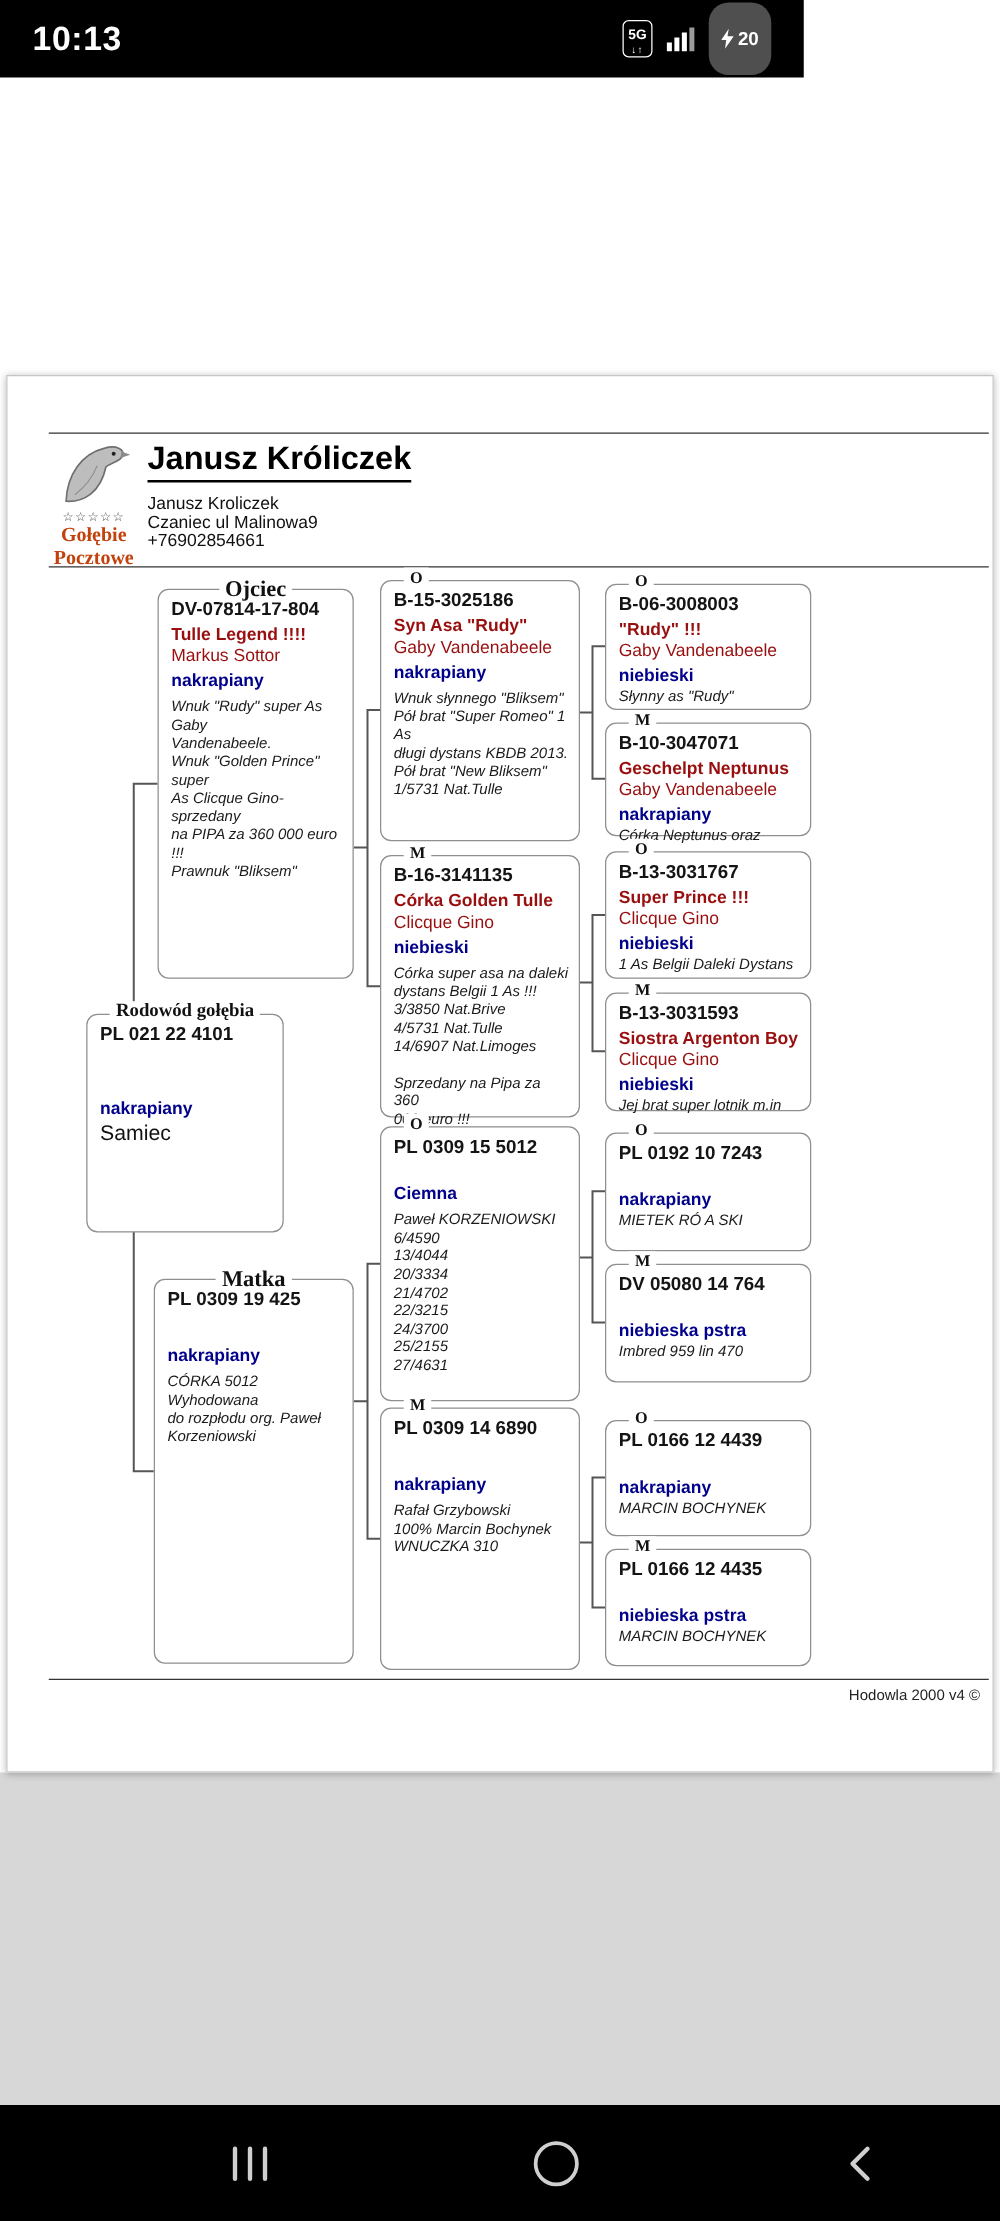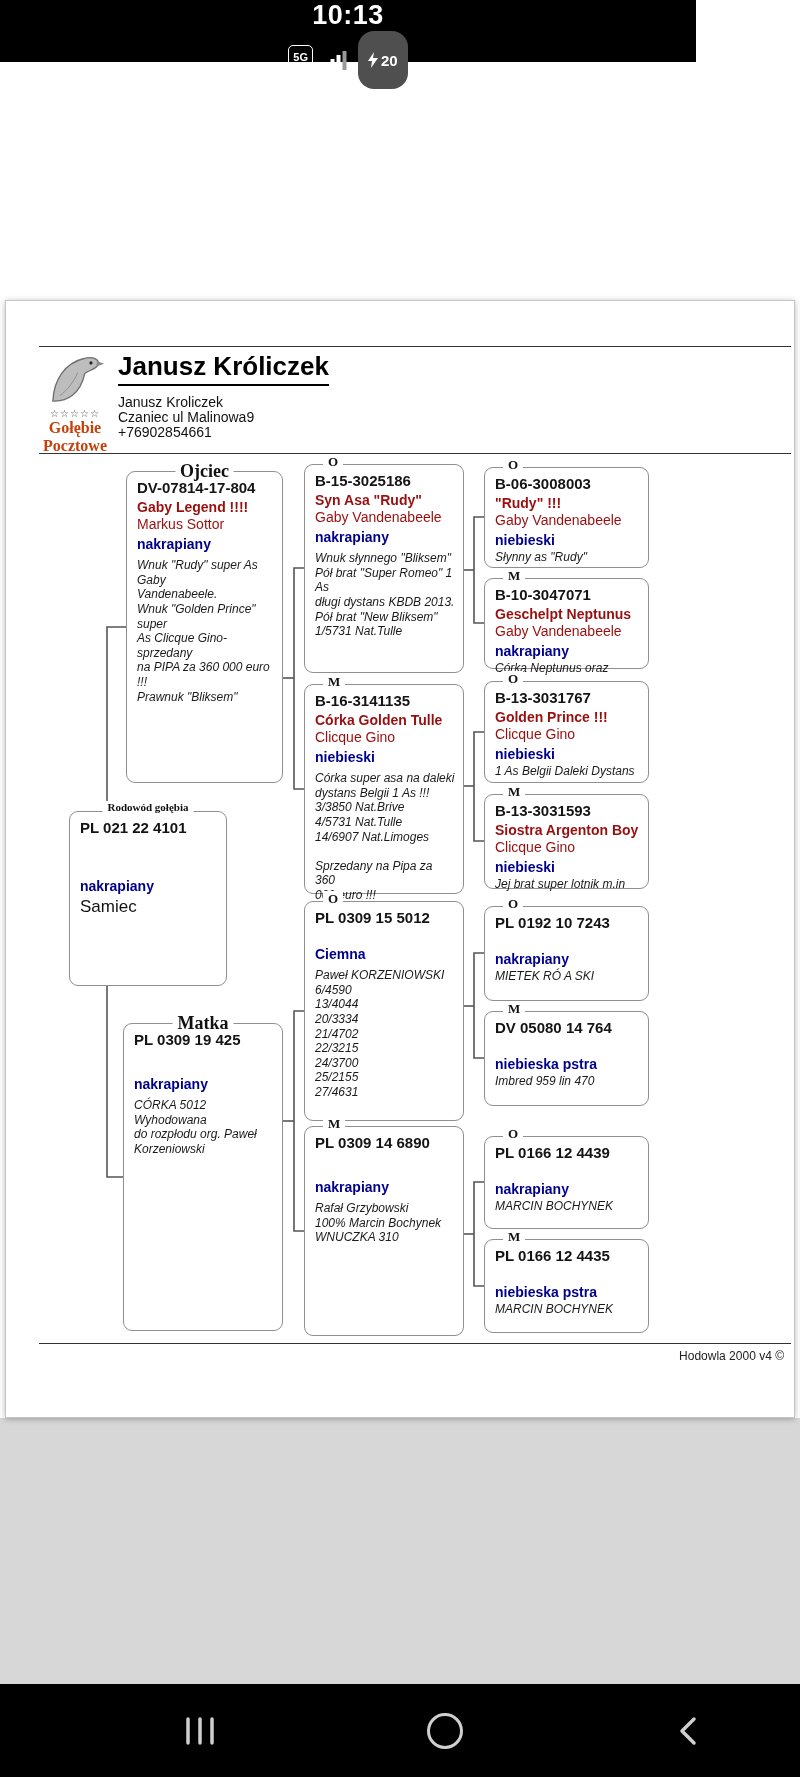--- a/index.html
+++ b/index.html
@@ -1,23 +1,23 @@
 <!DOCTYPE html>
 <html><head>
 <meta charset="utf-8">
 <style>
   html,body{margin:0;padding:0;}
   body{background:#222;}
   .screen{position:relative;width:800px;height:1777px;background:#ffffff;overflow:hidden;
           font-family:"Liberation Sans",sans-serif;}
 
   
-  .status-bar{position:absolute;left:0;top:0;width:696px;height:62px;background:#000;
+  .status-bar{position:absolute;left:0;top:0;width:643px;height:62px;background:#000;
               display:flex;align-items:center;justify-content:space-between;box-sizing:border-box;
-              padding:0 26px;flex-direction:column;}
+              padding:0 26px;}
   .status-time{color:#fff;font-size:27px;font-weight:600;letter-spacing:0.5px;}
   .status-icons{display:flex;align-items:center;gap:10px;}
   .fiveg{border:1.5px solid #fff;border-radius:5px;color:#fff;text-align:center;
          padding:2px 4px 1px 4px;line-height:1;}
   .fiveg .g{font-size:11px;font-weight:700;}
   .fiveg .arrows{font-size:8px;letter-spacing:1px;display:block;margin-top:1px;}
   .battery{background:#4f4f4f;border-radius:16px;height:30px;display:flex;align-items:center;
            gap:3px;padding:14px 10px;}
   .battery span{color:#fff;font-size:15px;font-weight:700;}
 
@@ -36,21 +36,21 @@
              display:inline-block;padding-bottom:2px;}
   .owner-line{font-size:14px;color:#111;line-height:15px;}
   .owner-line.first{margin-top:9px;}
 
   
   .pbox{position:absolute;background:#fff;border:1.6px solid #8f8f8f;border-radius:9px;
         padding:7px 8px 4px 10px;box-sizing:border-box;}
   .pbox-label{position:absolute;top:-11px;background:#fff;padding:0 5px;white-space:nowrap;
               font-family:"Liberation Serif",serif;font-weight:700;color:#111;text-align:center;}
   .label-center{left:50%;transform:translateX(-50%);font-size:18px;}
-  .label-md{left:50%;transform:translateX(-50%);font-size:11px;}
+  .label-md{left:50%;transform:translateX(-50%);font-size:15px;}
   .label-left{left:18px;font-size:13px;}
   .ring{font-weight:700;font-size:15px;color:#141414;}
   .rname{font-weight:700;font-size:14px;color:#990f0f;margin-top:3px;}
   .rname2{font-size:14px;color:#990f0f;margin-top:1px;}
   .cword{font-weight:700;font-size:14px;color:#00008b;margin-top:4px;}
   .extra{font-size:17px;color:#111;margin-top:3px;}
   .desc{font-style:italic;font-size:12px;line-height:1.22;color:#1a1a1a;margin-top:6px;white-space:pre-line;}
   .mt20{margin-top:20px;}
   .mt28{margin-top:28px;}
   .mt40{margin-top:42px;}
@@ -145,21 +145,21 @@
     <div class="pbox" style="left:63px;top:510px;width:158px;height:175px;">
       <span class="pbox-label label-md">Rodowód gołębia</span>
       <div class="ring">PL 021 22 4101</div>
       <div class="cword mt40">nakrapiany</div>
       <div class="extra">Samiec</div>
     </div>
 
     <div class="pbox" style="left:120px;top:170px;width:157px;height:312px;">
       <span class="pbox-label label-center">Ojciec</span>
       <div class="ring">DV-07814-17-804</div>
-      <div class="rname">Gaby Legend !!!!</div>
+      <div class="rname">Tulle Legend !!!!</div>
       <div class="rname2">Markus Sottor</div>
       <div class="cword">nakrapiany</div>
       <div class="desc">Wnuk "Rudy" super  As Gaby
 Vandenabeele.
 Wnuk "Golden Prince" super
 As Clicque Gino-sprzedany
 na PIPA za 360 000 euro !!!
 Prawnuk "Bliksem"</div>
     </div>
 
@@ -239,21 +239,21 @@
       <div class="ring">B-10-3047071</div>
       <div class="rname">Geschelpt Neptunus</div>
       <div class="rname2">Gaby Vandenabeele</div>
       <div class="cword">nakrapiany</div>
       <div class="desc" style="margin-top:2px;">Córka Neptunus oraz</div>
     </div>
 
     <div class="pbox" style="left:478px;top:380px;width:165px;height:102px;">
       <span class="pbox-label label-left">O</span>
       <div class="ring">B-13-3031767</div>
-      <div class="rname">Golden Prince !!!</div>
+      <div class="rname">Super Prince !!!</div>
       <div class="rname2">Clicque Gino</div>
       <div class="cword">niebieski</div>
       <div class="desc" style="margin-top:2px;">1 As Belgii Daleki Dystans</div>
     </div>
 
     <div class="pbox" style="left:478px;top:493px;width:165px;height:95px;">
       <span class="pbox-label label-left">M</span>
       <div class="ring">B-13-3031593</div>
       <div class="rname">Siostra Argenton Boy</div>
       <div class="rname2">Clicque Gino</div>

